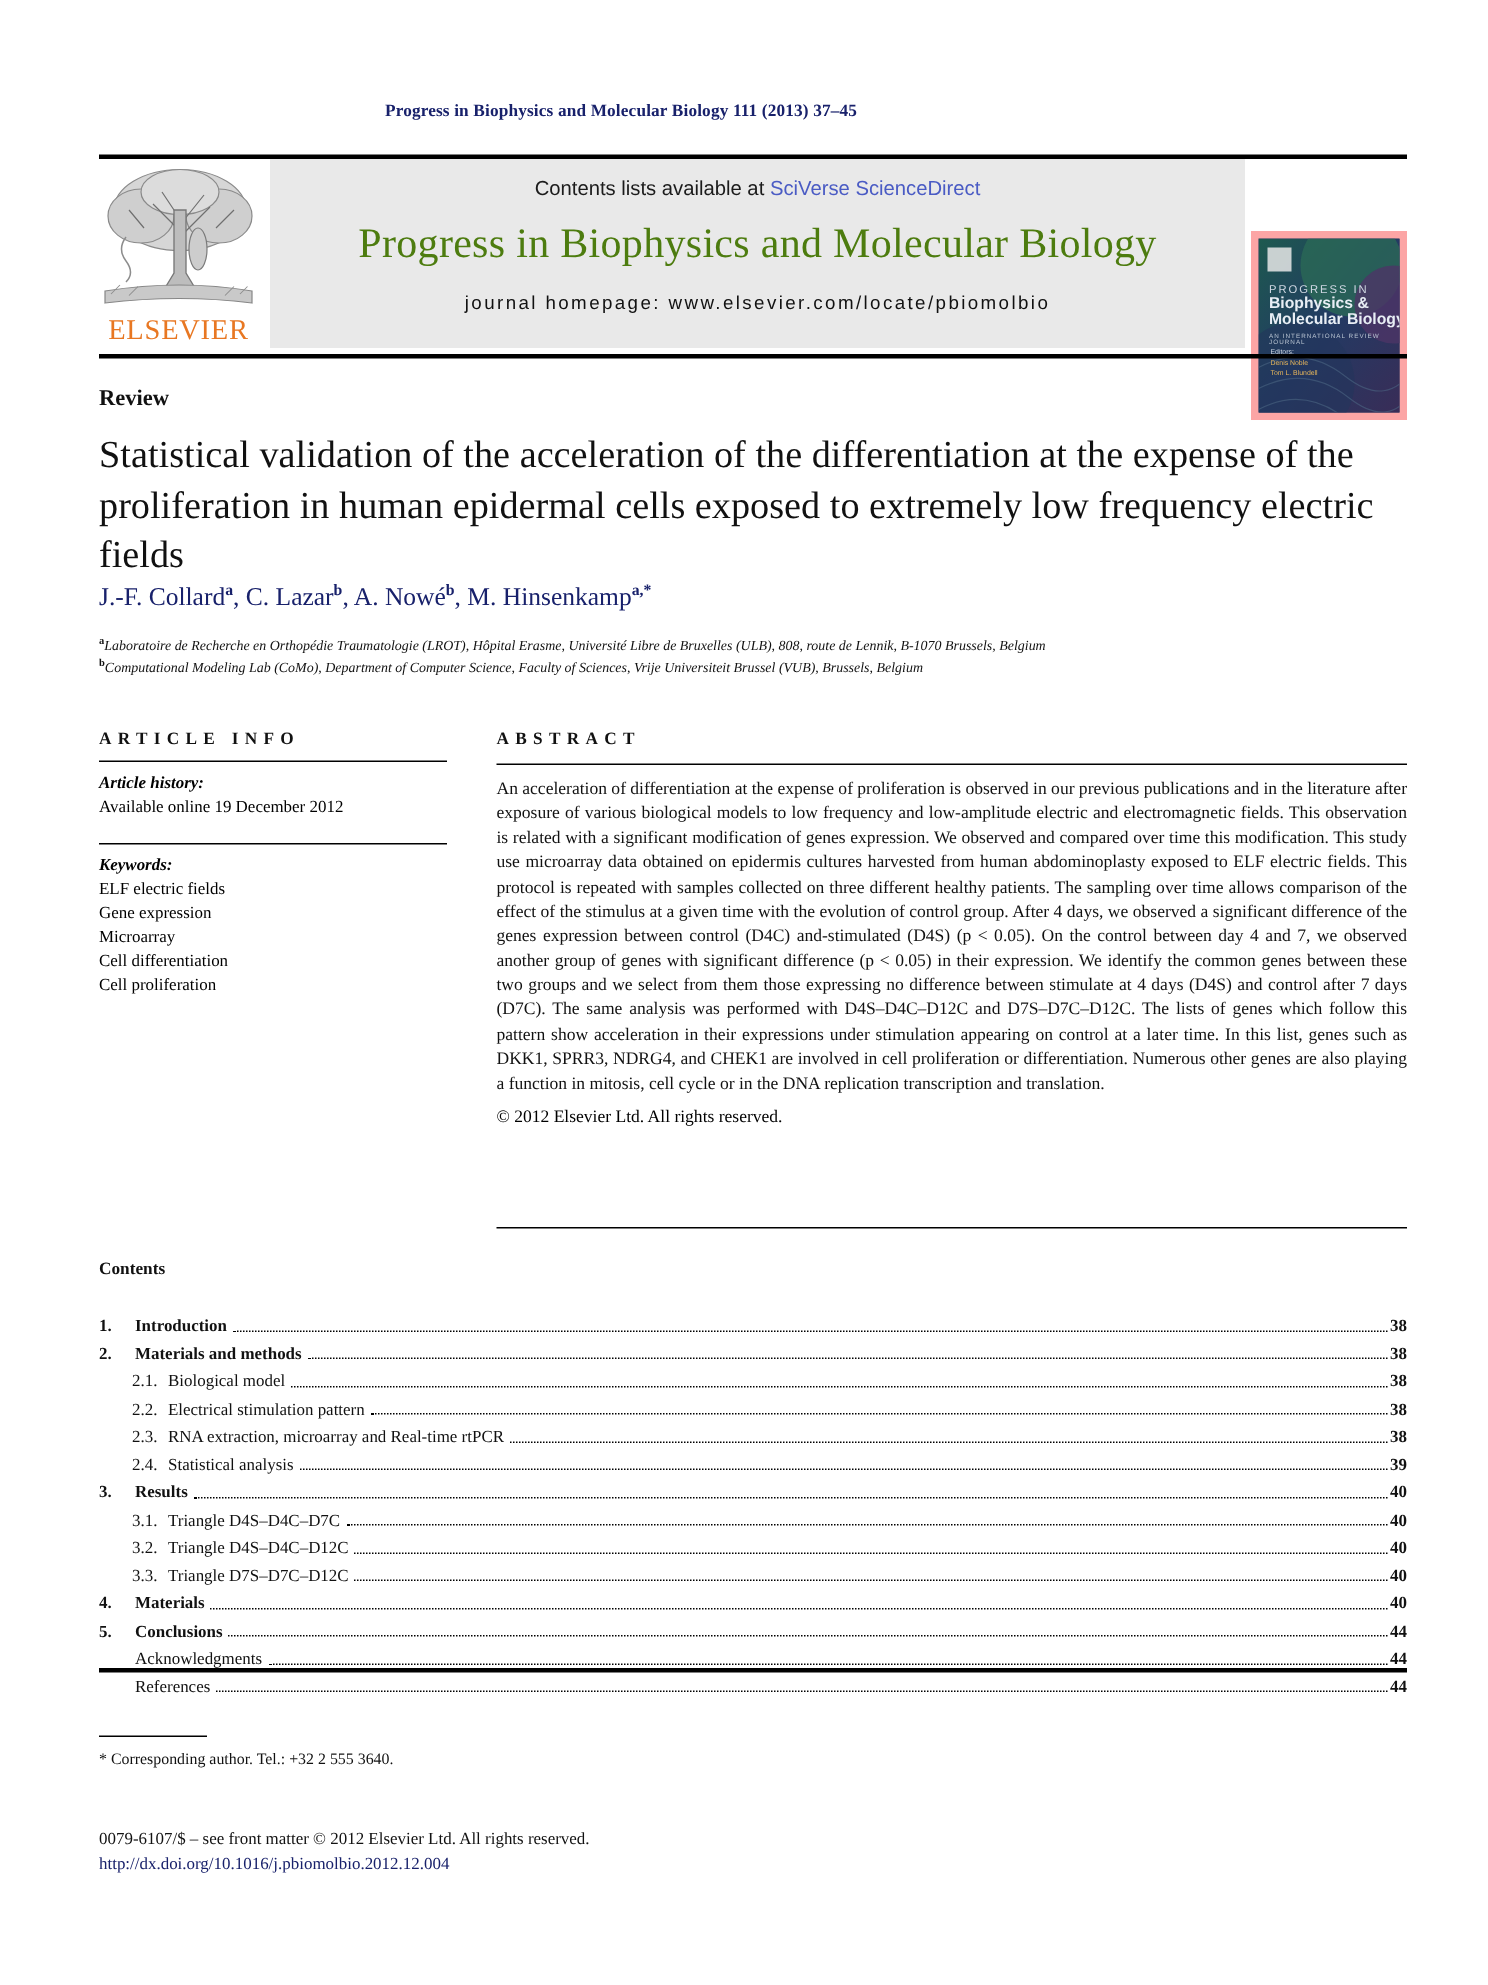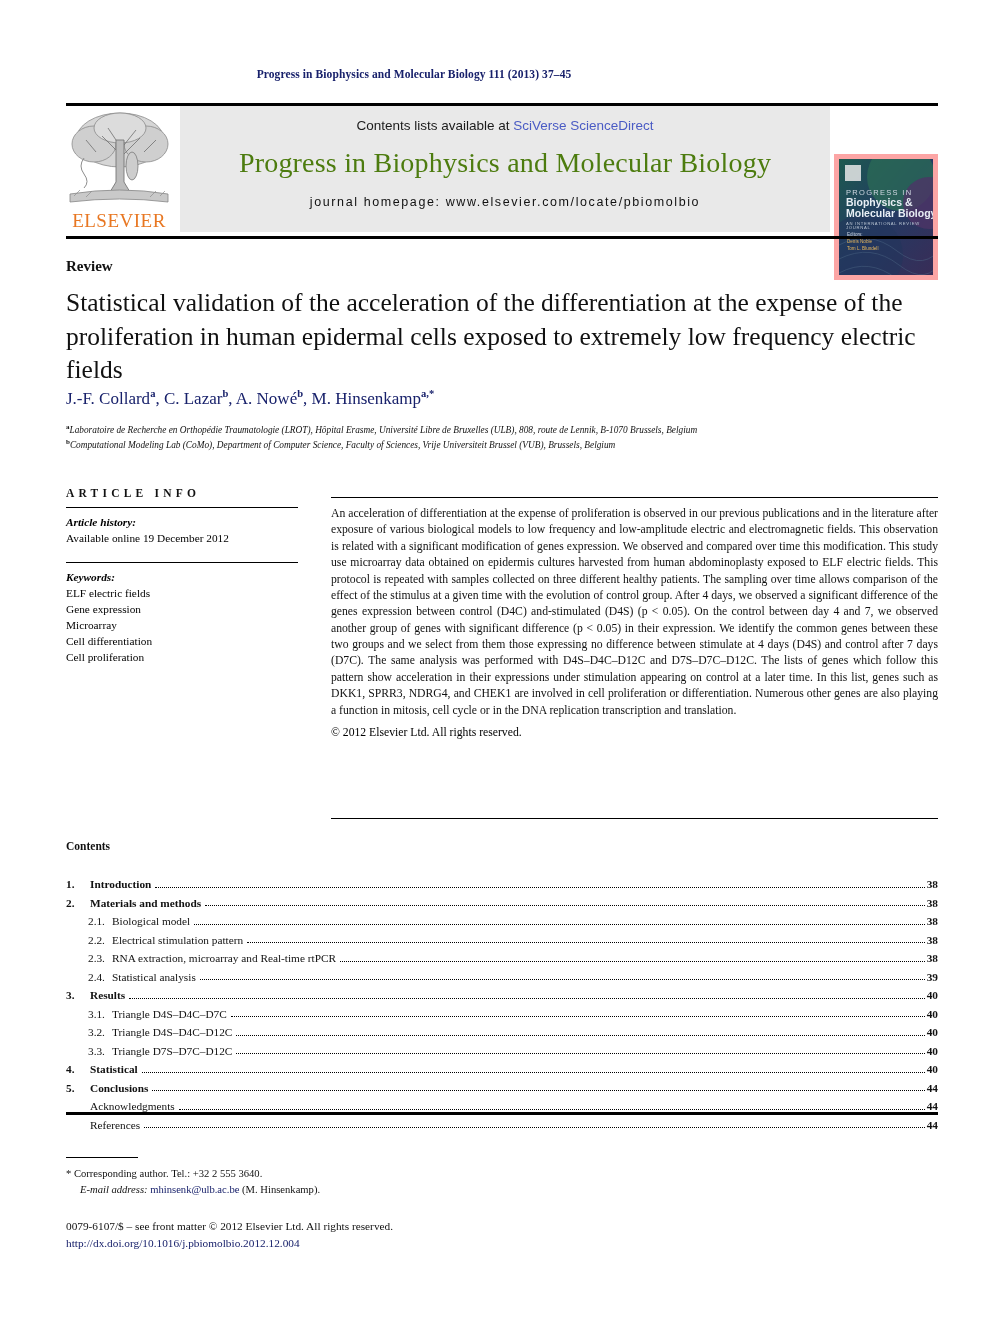--- a/index.html
+++ b/index.html
@@ -409,20 +409,21 @@
         <div class="it">Keywords:</div>
         <div>ELF electric fields</div>
         <div>Gene expression</div>
         <div>Microarray</div>
         <div>Cell differentiation</div>
         <div>Cell proliferation</div>
       </div>
     </div>
 
     <div class="col-abs">
+      <div class="sec-label">ABSTRACT</div>
       <div class="hr-thin"></div>
       <div class="abstract-text">An acceleration of differentiation at the expense of proliferation is observed in our previous publications and in the literature after exposure of various biological models to low frequency and low-amplitude electric and electromagnetic fields. This observation is related with a significant modification of genes expression. We observed and compared over time this modification. This study use microarray data obtained on epidermis cultures harvested from human abdominoplasty exposed to ELF electric fields. This protocol is repeated with samples collected on three different healthy patients. The sampling over time allows comparison of the effect of the stimulus at a given time with the evolution of control group. After 4 days, we observed a significant difference of the genes expression between control (D4C) and-stimulated (D4S) (p &lt; 0.05). On the control between day 4 and 7, we observed another group of genes with significant difference (p &lt; 0.05) in their expression. We identify the common genes between these two groups and we select from them those expressing no difference between stimulate at 4 days (D4S) and control after 7 days (D7C). The same analysis was performed with D4S–D4C–D12C and D7S–D7C–D12C. The lists of genes which follow this pattern show acceleration in their expressions under stimulation appearing on control at a later time. In this list, genes such as DKK1, SPRR3, NDRG4, and CHEK1 are involved in cell proliferation or differentiation. Numerous other genes are also playing a function in mitosis, cell cycle or in the DNA replication transcription and translation.</div>
       <div class="copyright">© 2012 Elsevier Ltd. All rights reserved.</div>
     </div>
   </div>
 
   <div class="abs-rule-bottom"></div>
 
   <div class="contents-head">Contents</div>
   <div class="toc">
@@ -481,21 +482,21 @@
         <span class="toc-page">40</span>
       </div>
       <div class="toc-row sub">
         <span class="toc-num sub">3.3.</span>
         <span class="toc-label">Triangle D7S–D7C–D12C</span>
         <span class="toc-dots"></span>
         <span class="toc-page">40</span>
       </div>
       <div class="toc-row">
         <span class="toc-num">4.</span>
-        <span class="toc-label">Statistical</span>
+        <span class="toc-label">Materials</span>
         <span class="toc-dots"></span>
         <span class="toc-page">40</span>
       </div>
       <div class="toc-row">
         <span class="toc-num">5.</span>
         <span class="toc-label">Conclusions</span>
         <span class="toc-dots"></span>
         <span class="toc-page">44</span>
       </div>
       <div class="toc-row sub">
@@ -509,22 +510,17 @@
         <span class="toc-label">References</span>
         <span class="toc-dots"></span>
         <span class="toc-page">44</span>
       </div>
     </div>
 
   <div class="rule-thick-foot"></div>
   <div class="footnote-rule"></div>
   <div class="corresp">
     <div>* Corresponding author. Tel.: +32 2 555 3640.</div>
-    <div class="email-line">
-      <span class="it">E-mail address:</span>
-      <span class="link">mhinsenk@ulb.ac.be</span>
-      <span>(M. Hinsenkamp).</span>
-    </div>
   </div>
   <div class="issn-line">0079-6107/$ – see front matter © 2012 Elsevier Ltd. All rights reserved.</div>
   <div class="doi-line">http://dx.doi.org/10.1016/j.pbiomolbio.2012.12.004</div>
 
 </div>
 
 </body></html>

